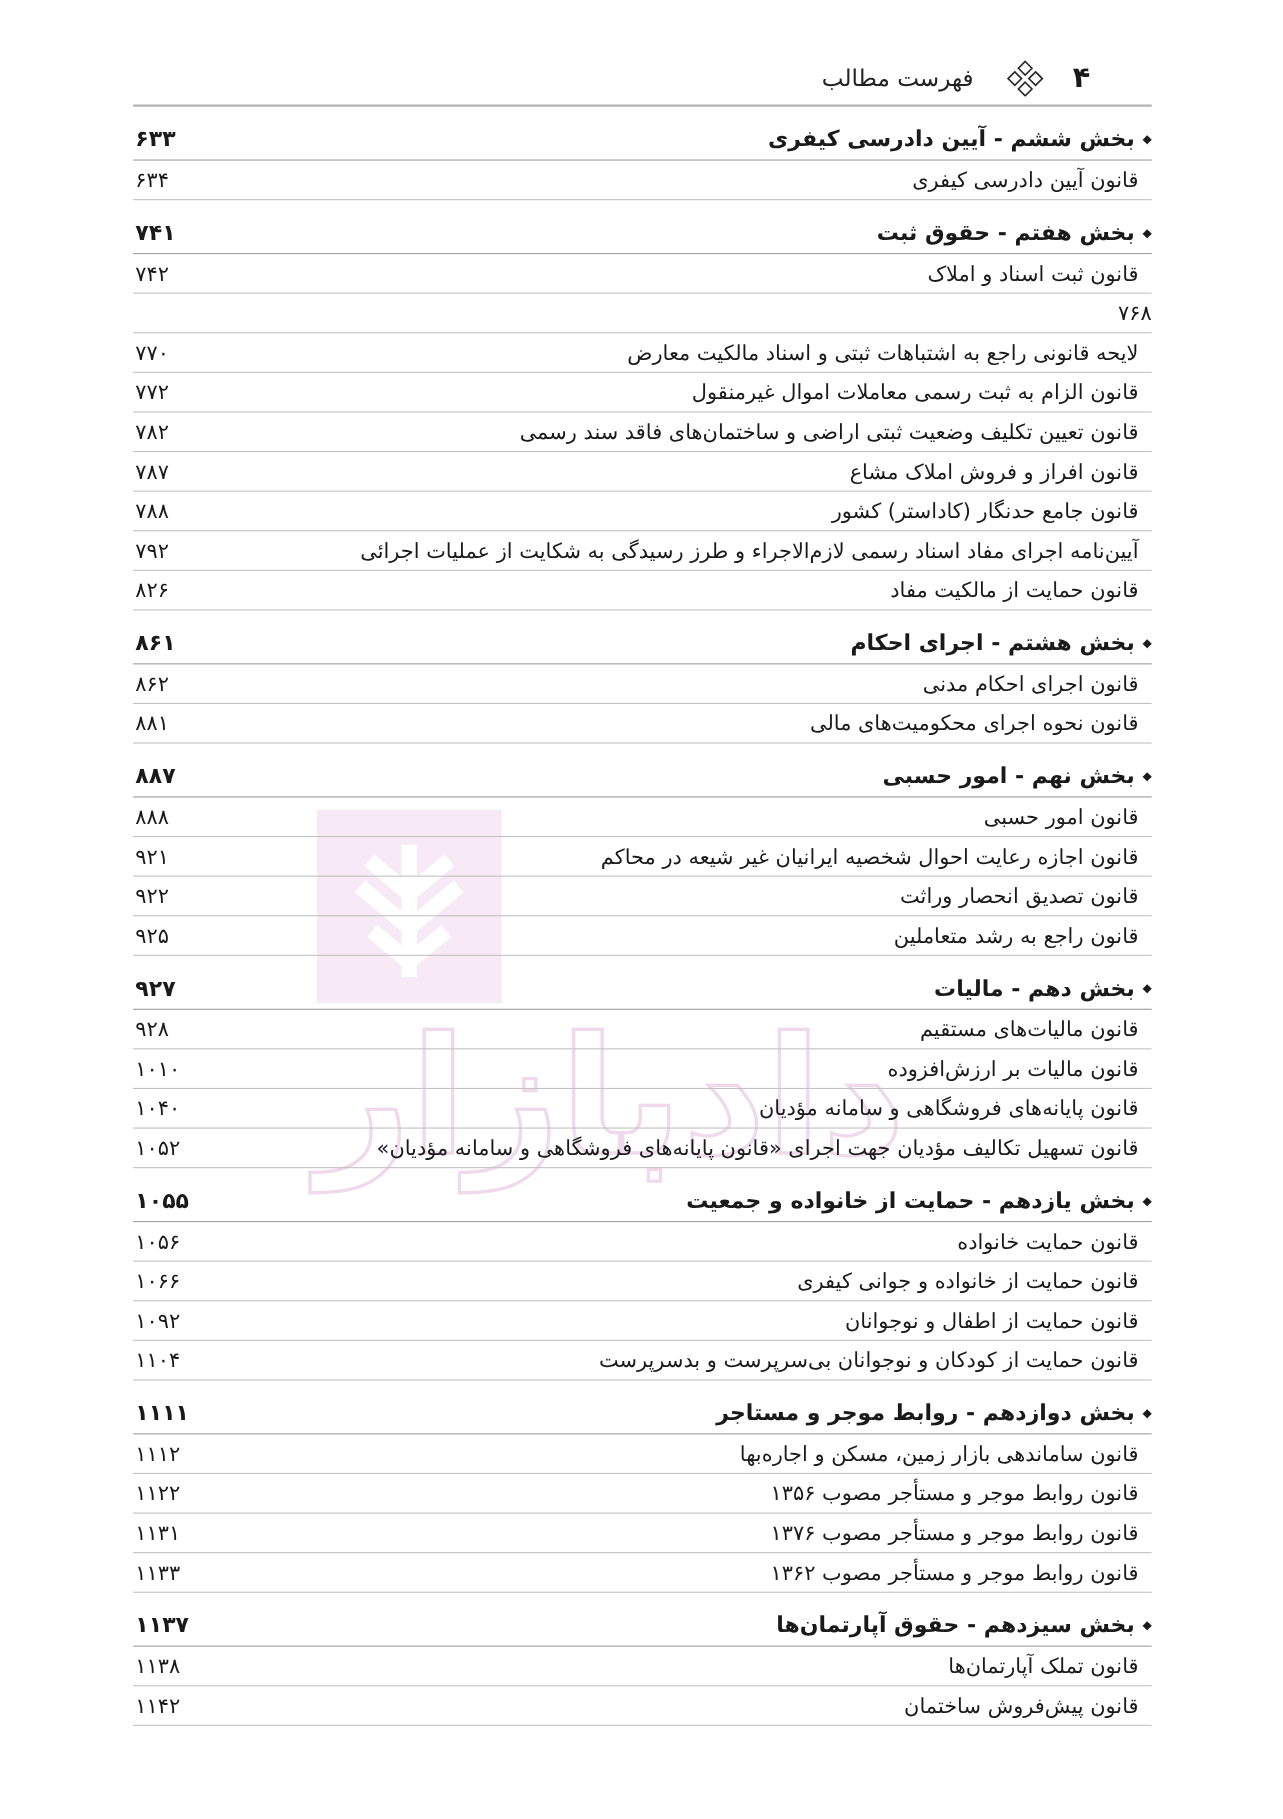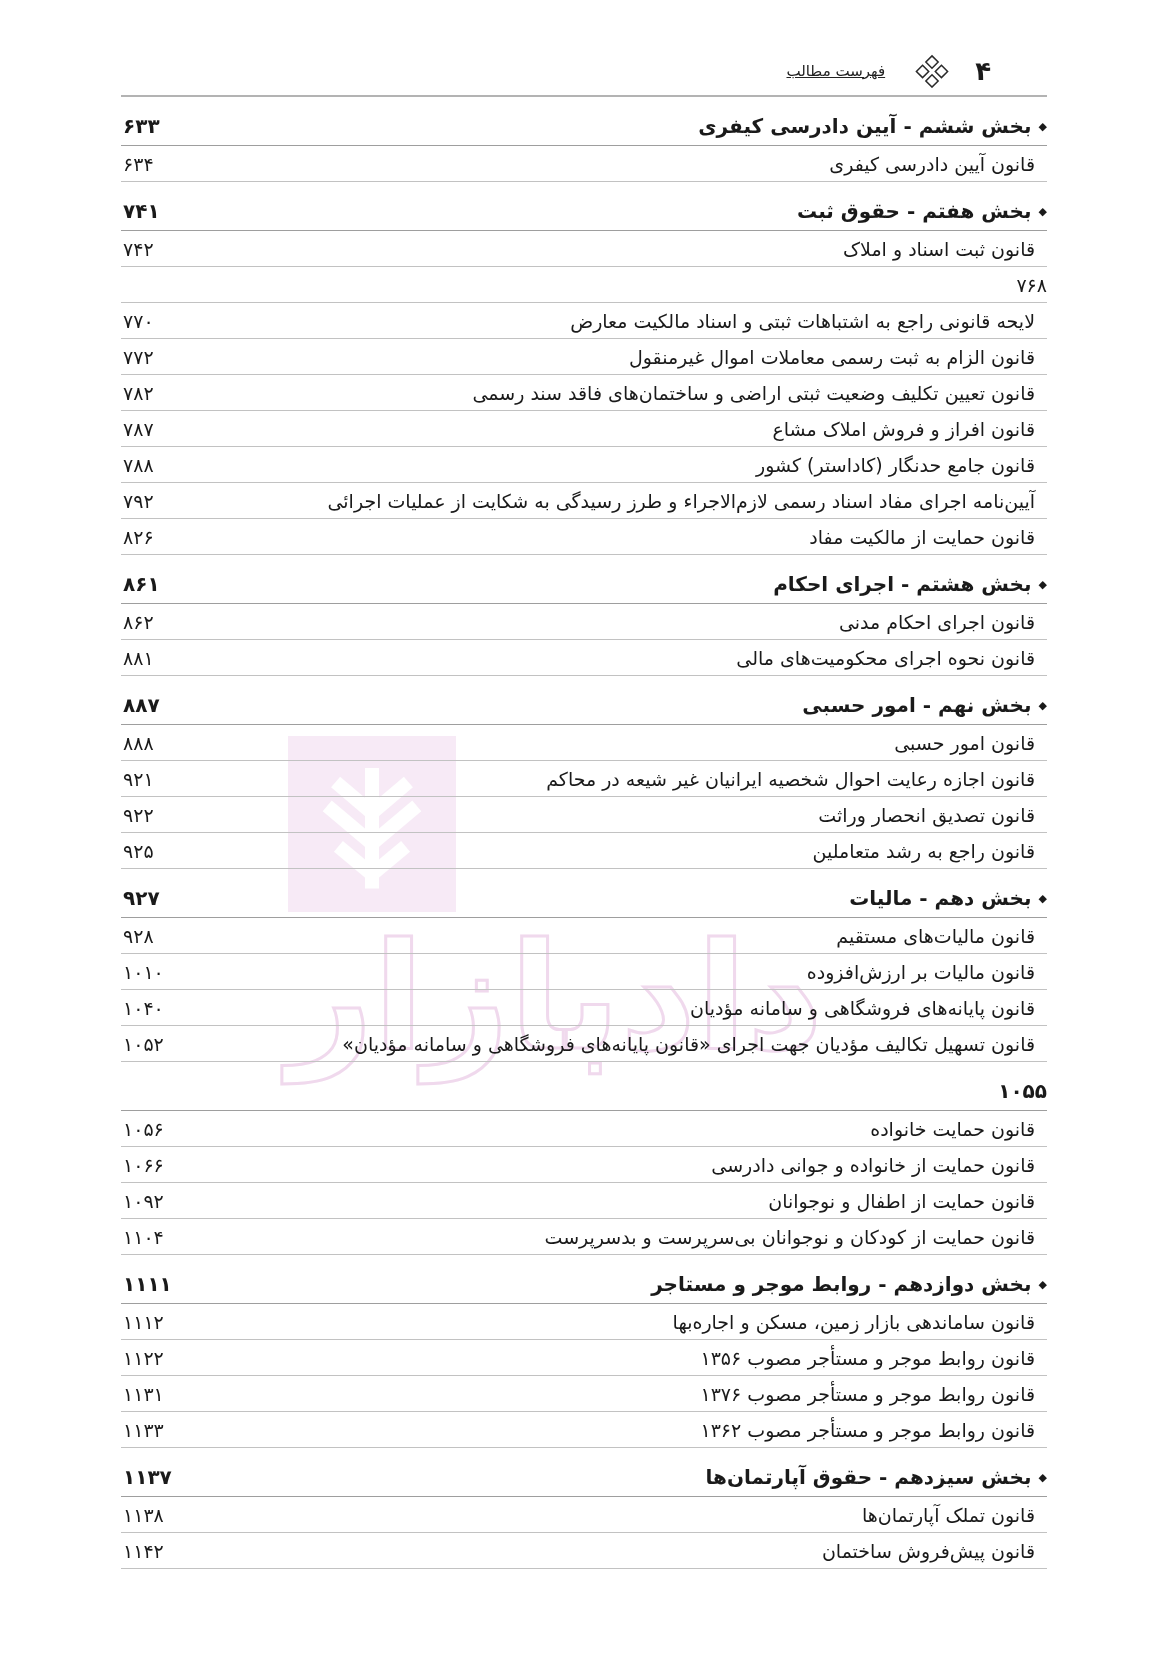--- a/index.html
+++ b/index.html
@@ -57,23 +57,22 @@
     margin: 0 119px 0 121px;
     padding-top: 46px;
     height: 97px;
     display: flex;
     justify-content: flex-end;
     align-items: center;
     border-bottom: 2px solid #b3b3b3;
   }
   .hdr-title {
     direction: rtl;
-    font-size: 15px;
+    font-size: 21px;
     color: #222;
-    text-decoration: underline;
   }
   .hdr-icon { width: 34px; height: 34px; margin: 0 26px 0 30px; }
   .hdr-num {
     font-size: 26px;
     font-weight: bold;
     margin-right: 56px;
   }
 
   
   .toc {
@@ -273,30 +272,31 @@
       <span class="row-title"><span class="title-text">قانون پایانه‌های فروشگاهی و سامانه مؤدیان</span></span>
       <span class="row-page">۱۰۴۰</span>
     </div>
 
     <div class="toc-row entry">
       <span class="row-title"><span class="title-text">قانون تسهیل تکالیف مؤدیان جهت اجرای «قانون پایانه‌های فروشگاهی و سامانه مؤدیان»</span></span>
       <span class="row-page">۱۰۵۲</span>
     </div>
 
     <div class="toc-row section">
+      <span class="row-title"><span class="bullet">◆</span><span class="title-text">بخش یازدهم - حمایت از خانواده و جمعیت</span></span>
       <span class="row-page">۱۰۵۵</span>
     </div>
 
     <div class="toc-row entry">
       <span class="row-title"><span class="title-text">قانون حمایت خانواده</span></span>
       <span class="row-page">۱۰۵۶</span>
     </div>
 
     <div class="toc-row entry">
-      <span class="row-title"><span class="title-text">قانون حمایت از خانواده و جوانی دادرسی</span></span>
+      <span class="row-title"><span class="title-text">قانون حمایت از خانواده و جوانی کیفری</span></span>
       <span class="row-page">۱۰۶۶</span>
     </div>
 
     <div class="toc-row entry">
       <span class="row-title"><span class="title-text">قانون حمایت از اطفال و نوجوانان</span></span>
       <span class="row-page">۱۰۹۲</span>
     </div>
 
     <div class="toc-row entry">
       <span class="row-title"><span class="title-text">قانون حمایت از کودکان و نوجوانان بی‌سرپرست و بدسرپرست</span></span>

